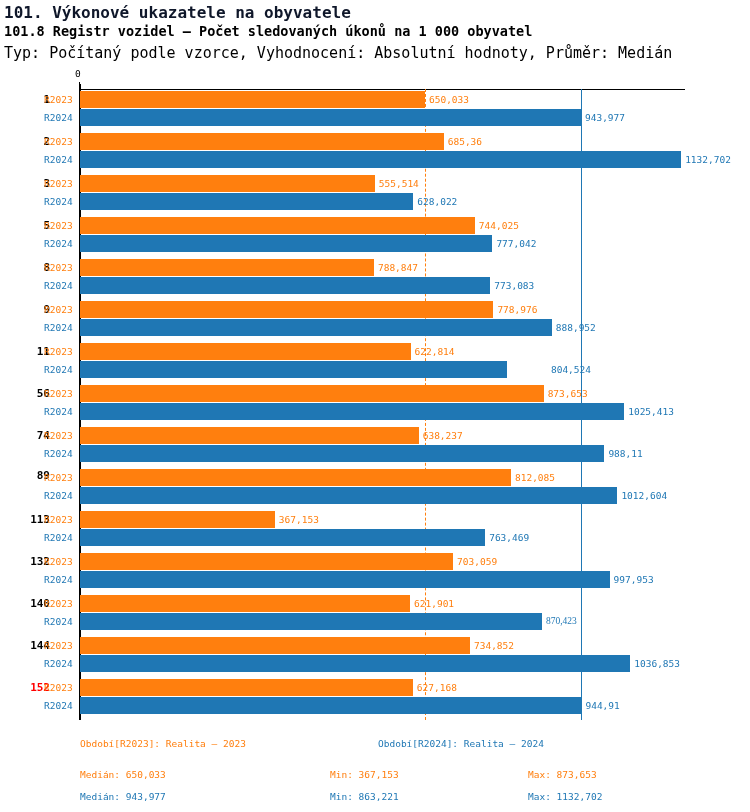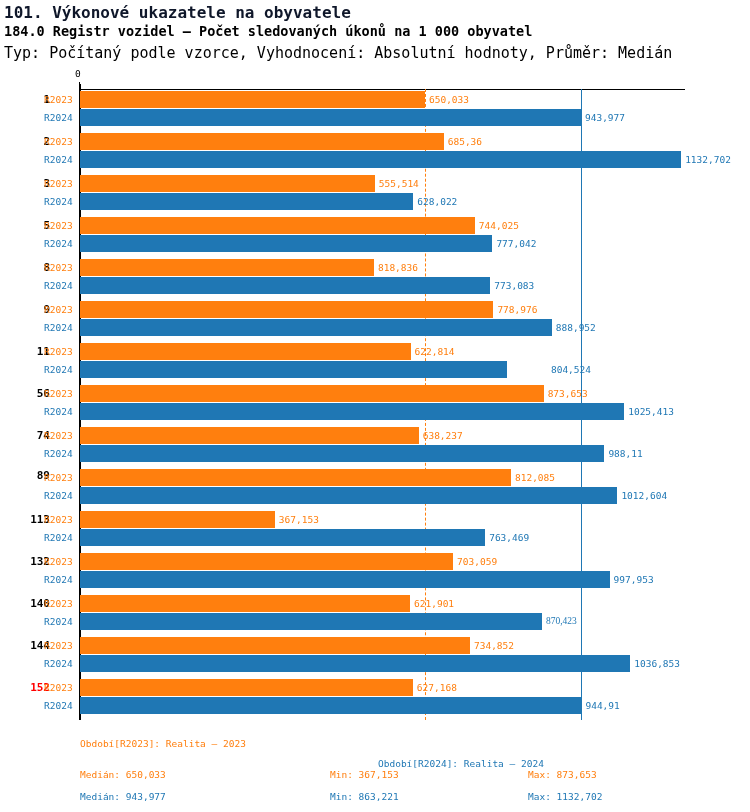--- a/index.html
+++ b/index.html
@@ -42,21 +42,21 @@
   .vlab.b{color:#1F77B4;}
 
   .leg{position:absolute;font-size:9.5px;white-space:nowrap;}
   .leg.o{color:#FF7F0E;}
   .leg.b{color:#1F77B4;}
 </style>
 </head>
 <body>
 
 <div class="t1">101. Výkonové ukazatele na obyvatele</div>
-<div class="t2">184.0 Registr vozidel – Počet sledovaných úkonů na 1 000 obyvatel</div>
+<div class="t2">101.8 Registr vozidel – Počet sledovaných úkonů na 1 000 obyvatel</div>
 <div class="t3">Typ: Počítaný podle vzorce, Vyhodnocení: Absolutní hodnoty, Průměr: Medián</div>
 
 <div id="plot">
   <div class="tick0lab">0</div>
   <div class="tick0"></div>
   <div class="axis-top"></div>
   <div class="axis-left"></div>
   <div id="refs">
       <div class="ref-orange" style="left: 424.974px;"></div>
       <div class="ref-blue" style="left: 580.97px;"></div>
@@ -95,21 +95,21 @@
         <div class="bar o" style="top: 217px; width: 394.855px;"></div>
         <div class="vlab o" style="left: 478.855px; top: 220px;">744,025</div>
         <div class="serlab b" style="top: 238px;">R2024</div>
         <div class="bar b" style="top: 235px; width: 412.378px;"></div>
         <div class="vlab b" style="left: 496.378px; top: 238px;">777,042</div>
       </div>
       <div class="grp" style="top: 0px;">
         <div class="cat-lab" style="top: 261px;">8</div>
         <div class="serlab o" style="top: 262px;">R2023</div>
         <div class="bar o" style="top: 259px; width: 293.964px;"></div>
-        <div class="vlab o" style="left: 377.964px; top: 262px;">818,836</div>
+        <div class="vlab o" style="left: 377.964px; top: 262px;">788,847</div>
         <div class="serlab b" style="top: 280px;">R2024</div>
         <div class="bar b" style="top: 277px; width: 410.277px;"></div>
         <div class="vlab b" style="left: 494.277px; top: 280px;">773,083</div>
       </div>
       <div class="grp" style="top: 0px;">
         <div class="cat-lab" style="top: 303px;">9</div>
         <div class="serlab o" style="top: 304px;">R2023</div>
         <div class="bar o" style="top: 301px; width: 413.404px;"></div>
         <div class="vlab o" style="left: 497.404px; top: 304px;">778,976</div>
         <div class="serlab b" style="top: 322px;">R2024</div>
@@ -194,21 +194,21 @@
         <div class="bar o" style="top: 679px; width: 332.839px;"></div>
         <div class="vlab o" style="left: 416.839px; top: 682px;">627,168</div>
         <div class="serlab b" style="top: 700px;">R2024</div>
         <div class="bar b" style="top: 697px; width: 501.465px;"></div>
         <div class="vlab b" style="left: 585.465px; top: 700px;">944,91</div>
       </div>
     </div>
 </div>
 
 <div class="leg o" style="left:80px;top:738px;">Období[R2023]: Realita – 2023</div>
-<div class="leg b" style="left:378px;top:758px;text-align:right;">Období[R2024]: Realita – 2024</div>
+<div class="leg b" style="left:378px;top:738px;text-align:right;">Období[R2024]: Realita – 2024</div>
 
 <div class="leg o" style="left:80px;top:769px;">Medián: 650,033</div>
 <div class="leg o" style="left:330px;top:769px;">Min: 367,153</div>
 <div class="leg o" style="left:528px;top:769px;">Max: 873,653</div>
 
 <div class="leg b" style="left:80px;top:791px;">Medián: 943,977</div>
 <div class="leg b" style="left:330px;top:791px;">Min: 863,221</div>
 <div class="leg b" style="left:528px;top:791px;">Max: 1132,702</div>
 
 </body></html>

